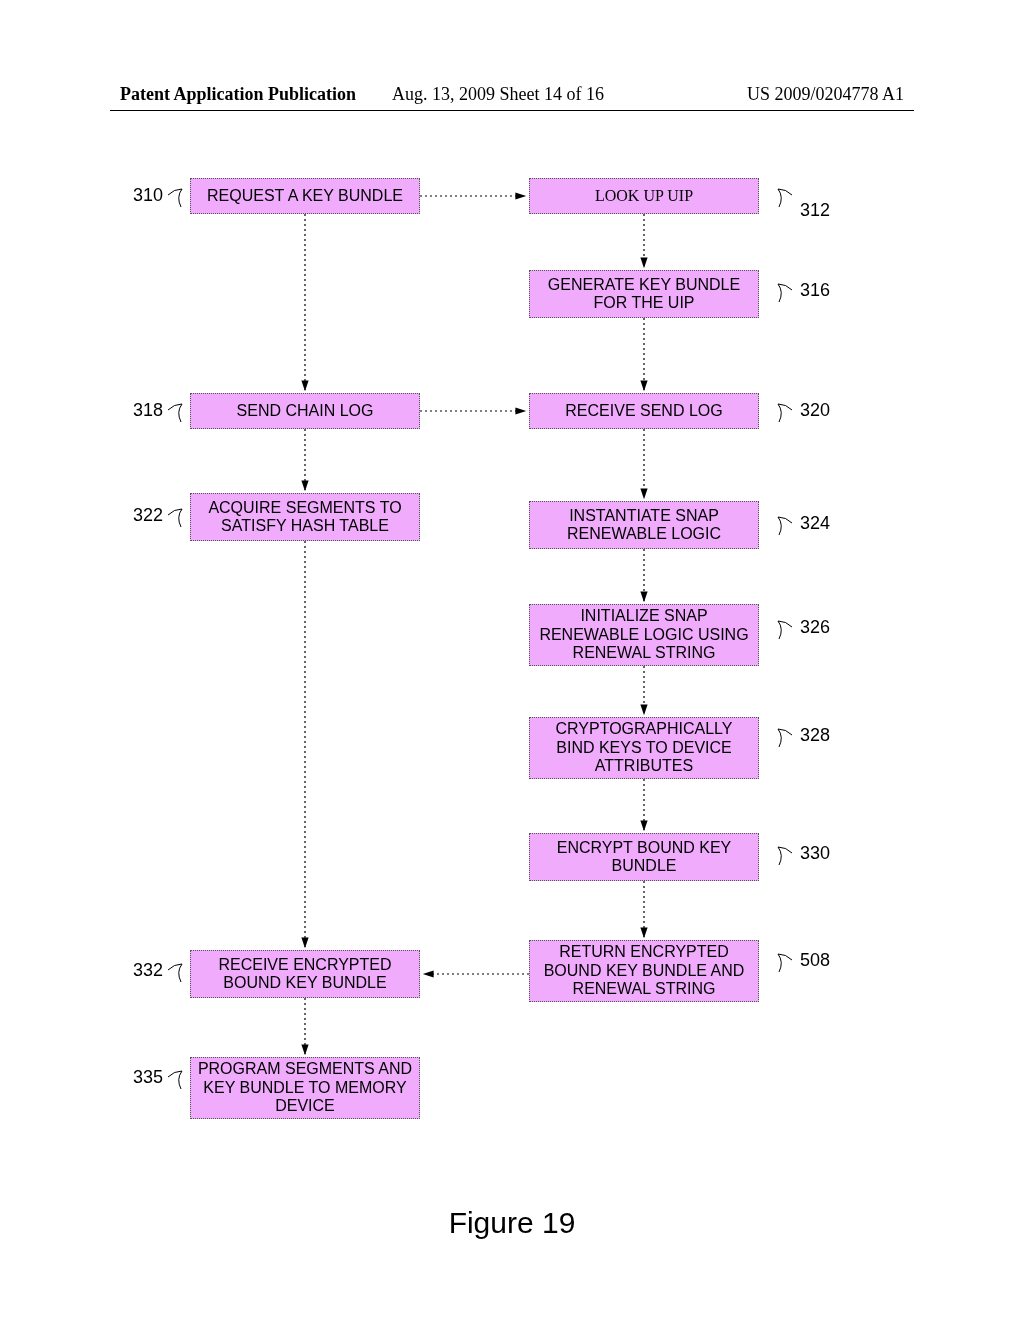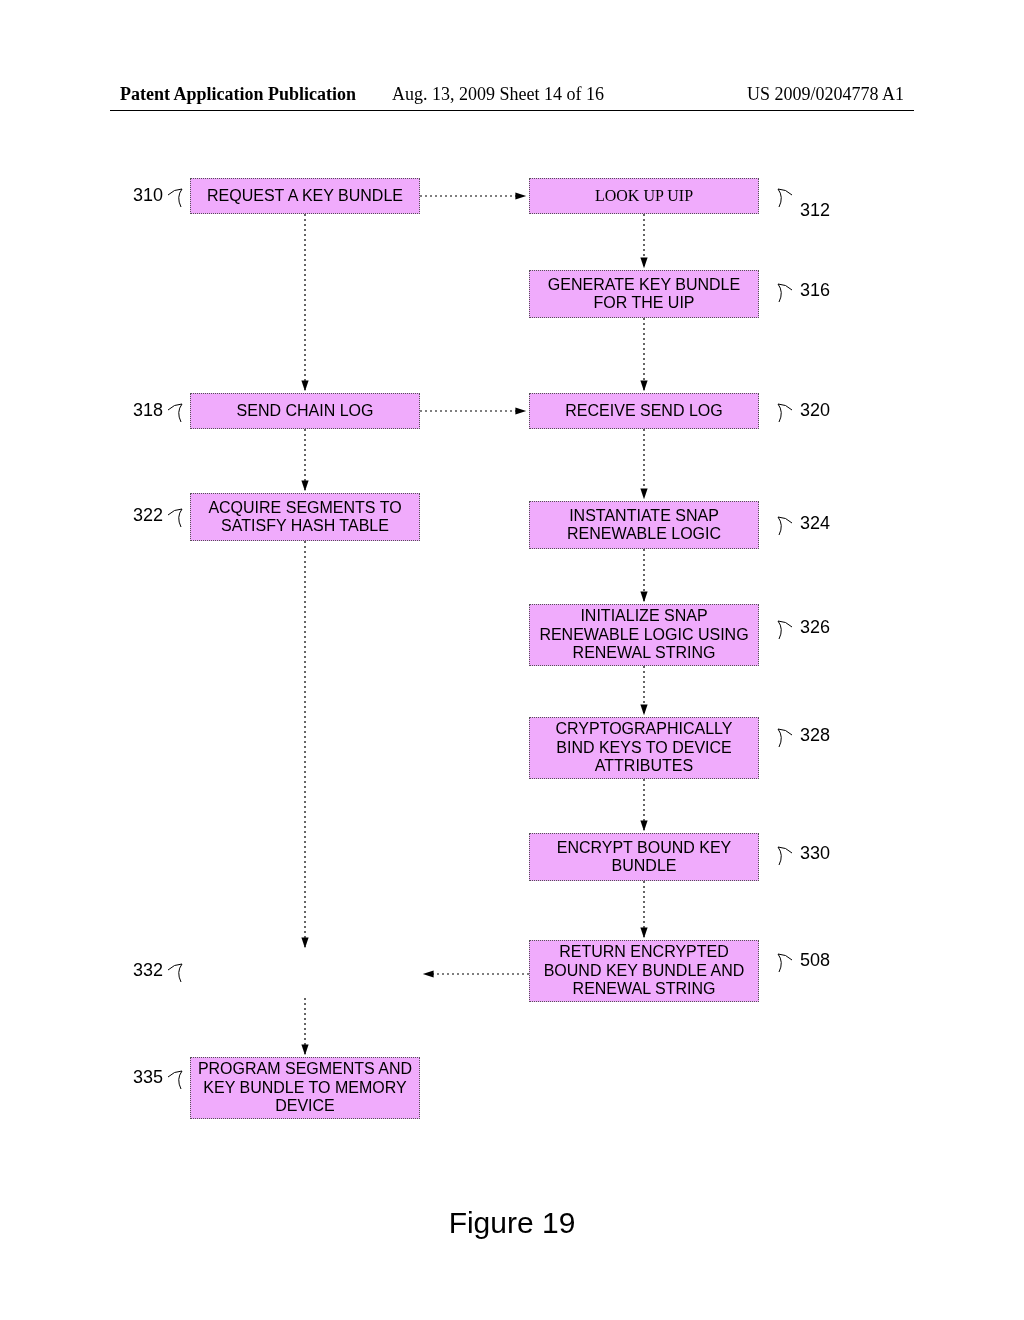--- a/index.html
+++ b/index.html
@@ -125,20 +125,21 @@
 
     <div class="box" style="left:529px; top:604px; width:230px; height:62px;">INITIALIZE SNAP RENEWABLE LOGIC USING RENEWAL STRING</div>
     <div class="refnum" style="left:800px; top:617px;">326</div>
 
     <div class="box" style="left:529px; top:717px; width:230px; height:62px;">CRYPTOGRAPHICALLY BIND KEYS TO DEVICE ATTRIBUTES</div>
     <div class="refnum" style="left:800px; top:725px;">328</div>
 
     <div class="box" style="left:529px; top:833px; width:230px; height:48px;">ENCRYPT BOUND KEY BUNDLE</div>
     <div class="refnum" style="left:800px; top:843px;">330</div>
 
+    <div class="box" style="left:190px; top:950px; width:230px; height:48px;">RECEIVE ENCRYPTED BOUND KEY BUNDLE</div>
     <div class="refnum" style="left:133px; top:960px;">332</div>
 
     <div class="box" style="left:529px; top:940px; width:230px; height:62px;">RETURN ENCRYPTED BOUND KEY BUNDLE AND RENEWAL STRING</div>
     <div class="refnum" style="left:800px; top:950px;">508</div>
 
     <div class="box" style="left:190px; top:1057px; width:230px; height:62px;">PROGRAM SEGMENTS AND KEY BUNDLE TO MEMORY DEVICE</div>
     <div class="refnum" style="left:133px; top:1067px;text-align:right;">335</div>
 
     <svg class="flow">
       <defs>

